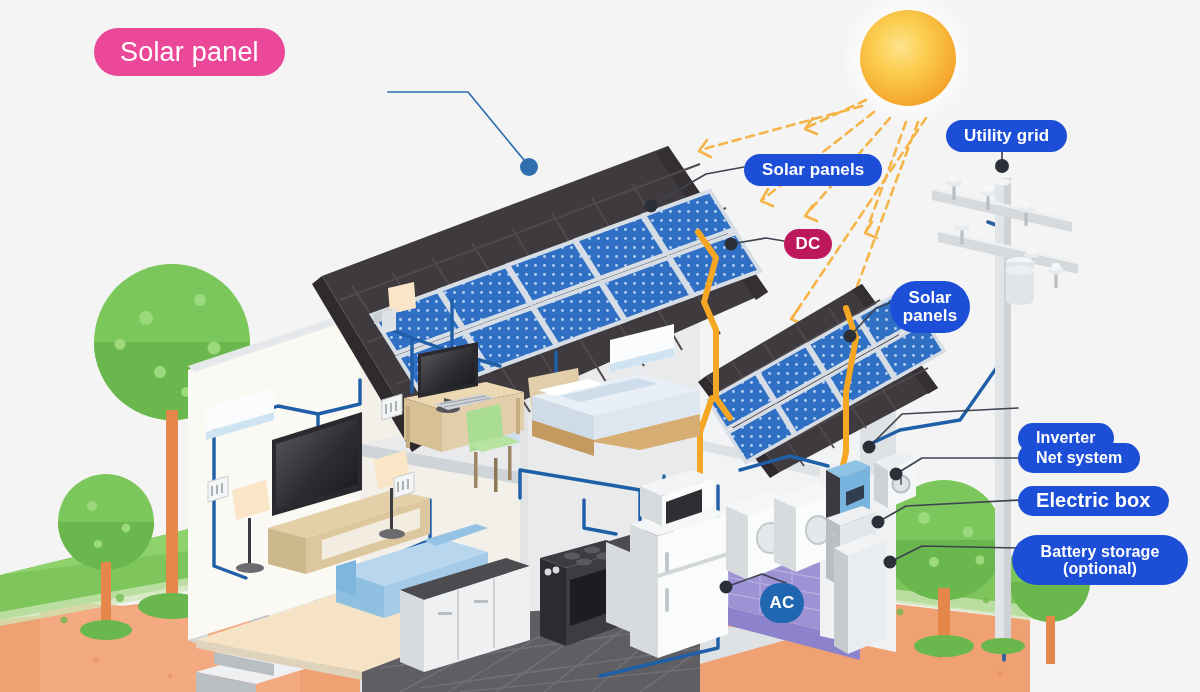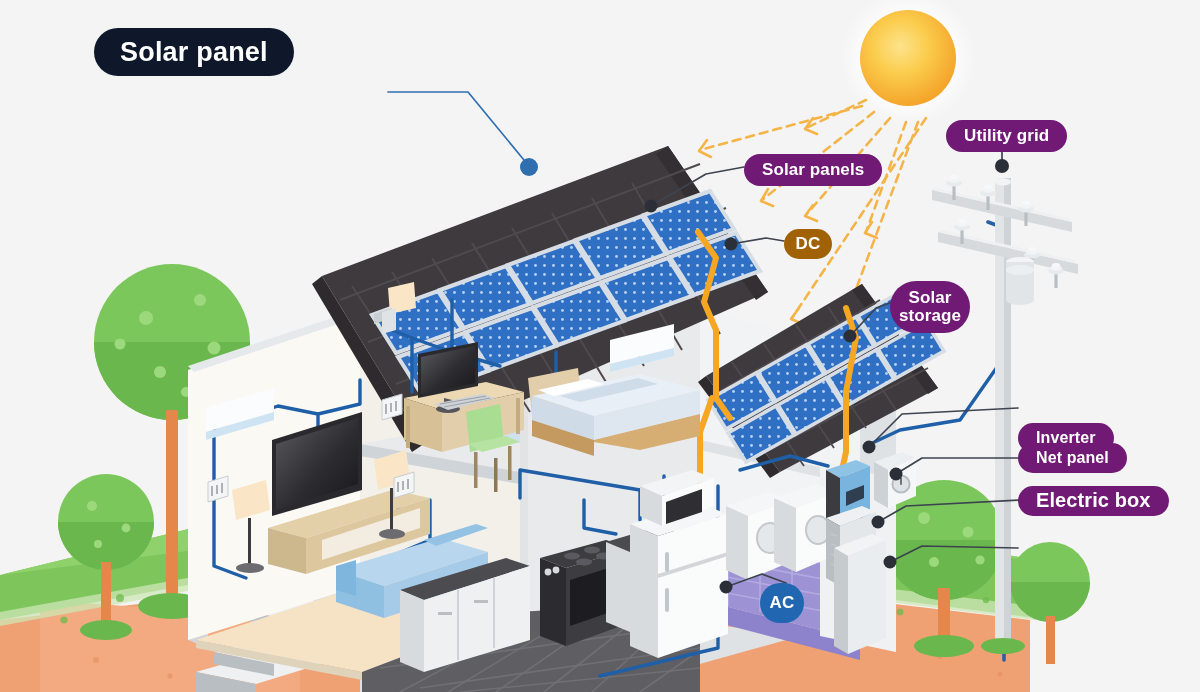--- a/index.html
+++ b/index.html
@@ -19,34 +19,34 @@
     display: flex; align-items: center; justify-content: center;
     text-align: center;
     color: #ffffff;
     border-radius: 999px;
     font-weight: 700;
     line-height: 1.08;
     letter-spacing: .1px;
     white-space: pre-line;
     z-index: 40;
   }
-  .pill.teal   { background: #701a75; }
+  .pill.teal   { background: #1d4ed8; }
   .pill.blue   { background: #2166b0; }
-  .pill.orange { background: #a16207; }
+  .pill.orange { background: #be185d; }
 
   .pill.two-line { border-radius: 26px; }
 
   .title-pill {
     position: absolute;
     display: flex; align-items: center;
-    background: #0f172a;
+    background: #ec4899;
     color: #fff;
     border-radius: 999px;
     font-size: 27px;
-    font-weight: 700;
+    font-weight: 400;
     letter-spacing: .2px;
     z-index: 45;
     white-space: nowrap;
   }
   svg { display: block; overflow: visible; }
 </style>
 </head>
 <body>
 
 <div id="stage">
@@ -666,39 +666,43 @@
   <div class="title-pill" style="left:94px; top:28px; height:48px; padding:0 26px;">
     <span>Solar panel</span>
   </div>
 
   <div class="pill teal" style="left:744px; top:154px; height:32px; padding:0 18px; font-size:17px;">
     <span>Solar panels</span>
   </div>
 
   <div class="pill teal two-line" style="left:890px; top:281px; width:80px; height:52px; font-size:17px;">
     <span>Solar
-storage</span>
+panels</span>
   </div>
 
   <div class="pill teal" style="left:946px; top:120px; height:32px; padding:0 18px; font-size:17px;">
     <span>Utility grid</span>
   </div>
 
   <div class="pill teal" style="left:1018px; top:391px; height:30px; padding:0 18px; font-size:16px;margin-top:32px;">
     <span>Inverter</span>
   </div>
 
   <div class="pill teal" style="left:1018px; top:443px; height:30px; padding:0 18px; font-size:16px;">
-    <span>Net panel</span>
+    <span>Net system</span>
   </div>
 
   <div class="pill teal" style="left:1018px; top:486px; height:30px; padding:0 18px; font-size:20px;">
     <span>Electric box</span>
   </div>
 
+  <div class="pill teal two-line" style="left:1012px; top:535px; width:176px; height:50px; font-size:16px;">
+    <span>Battery storage
+(optional)</span>
+  </div>
 
   <div class="pill orange" style="left:784px; top:229px; width:48px; height:30px; font-size:17px;">
     <span>DC</span>
   </div>
 
   <div class="pill blue" style="left:760px; top:583px; width:44px; height:40px; font-size:17px;">
     <span>AC</span>
   </div>
 
 </div>

